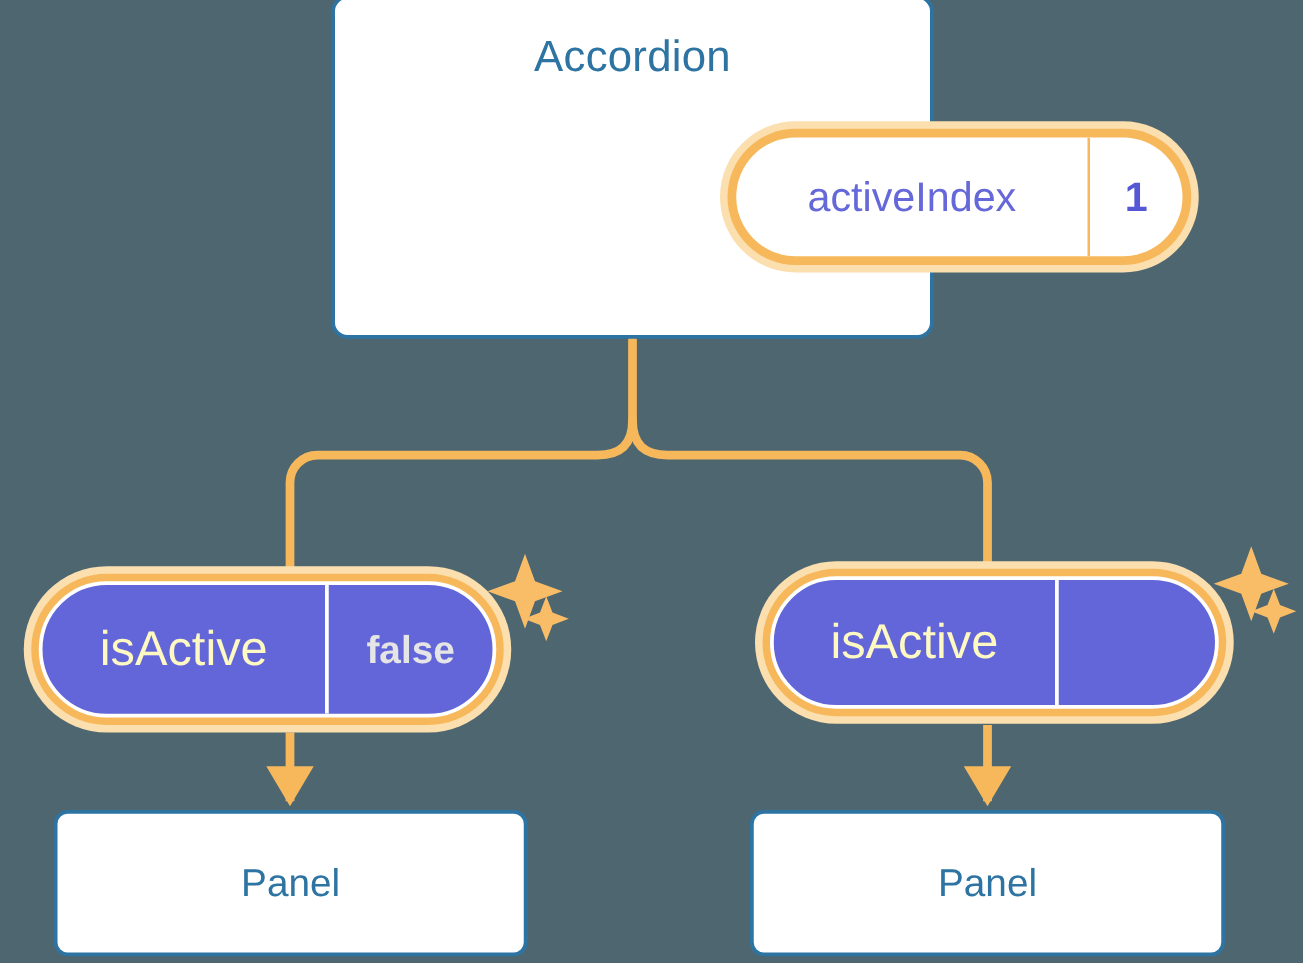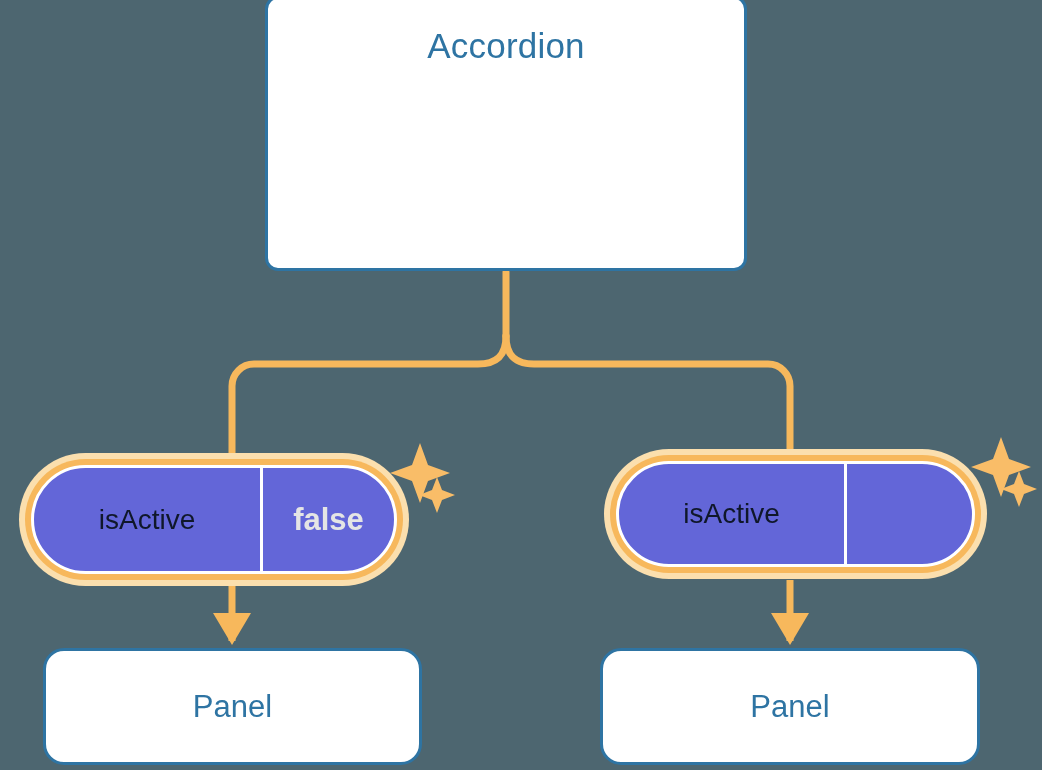--- a/index.html
+++ b/index.html
@@ -76,41 +76,41 @@
     font-size: 33px; font-weight: bold; color: #5558d4;
   }
 
   
   .prop-pill .pill-ring-inner { padding: 6px; }
   .prop-pill .pill-body {
     background: #6366d8;
     border: 3px solid #ffffff;
   }
   .prop-pill .pill-key {
-    font-size: 28px; color: #0f172a;
+    font-size: 39px; color: #fef9c3;
     border-right: 3px solid #ffffff;
   }
   .prop-pill .pill-val {
     font-size: 31px; font-weight: bold; color: #e5e5e5;
   }
 
   #prop-pill-left { left: 19px; top: 453px; width: 390px; height: 133px; }
   #prop-pill-left .pill-key { flex: 0 0 229px; }
   #prop-pill-left .pill-val { flex: 1 1 auto; }
 
   #prop-pill-right { left: 604px; top: 449px; width: 383px; height: 130px; }
   #prop-pill-right .pill-key { flex: 0 0 228px; }
   #prop-pill-right .pill-val { flex: 1 1 auto; }
 
   
   .panel-box {
     position: absolute;
     background: #ffffff;
     border: 3px solid #2e74a3;
-    border-radius: 21px;
+    border-radius: 11px;
     display: flex; align-items: center; justify-content: center;
   }
   .panel-label { font-size: 31px; color: #2e74a3; }
   #panel-left  { left: 43px;  top: 648px; width: 379px; height: 117px; }
   #panel-right { left: 600px; top: 648px; width: 380px; height: 117px; }
 </style>
 </head>
 <body>
 
 <div id="stage">
@@ -142,20 +142,30 @@
     <path d="M 420 443 L 428 465 L 450 473 L 428 481 L 420 503 L 412 481 L 390 473 L 412 465 Z" fill="#f9bd68"></path>
     <path d="M 437 477 L 442 490 L 455 495 L 442 500 L 437 513 L 432 500 L 419 495 L 432 490 Z" fill="#f9bd68"></path>
 
     <path d="M 1001 437 L 1009 459 L 1031 467 L 1009 475 L 1001 497 L 993 475 L 971 467 L 993 459 Z" fill="#f9bd68"></path>
     <path d="M 1019 471 L 1024 484 L 1037 489 L 1024 494 L 1019 507 L 1014 494 L 1001 489 L 1014 484 Z" fill="#f9bd68"></path>
   </svg>
 
   <div class="card" id="accordion-card">
     <div class="card-title">Accordion</div>
 
+    <div class="pill" id="state-pill">
+      <div class="pill-ring">
+        <div class="pill-ring-inner">
+          <div class="pill-body">
+            <div class="pill-key">activeIndex</div>
+            <div class="pill-val">1</div>
+          </div>
+        </div>
+      </div>
+    </div>
   </div>
 
   <div class="pill prop-pill" id="prop-pill-left">
     <div class="pill-ring">
       <div class="pill-ring-inner">
         <div class="pill-body">
           <div class="pill-key">isActive</div>
           <div class="pill-val">false</div>
         </div>
       </div>

